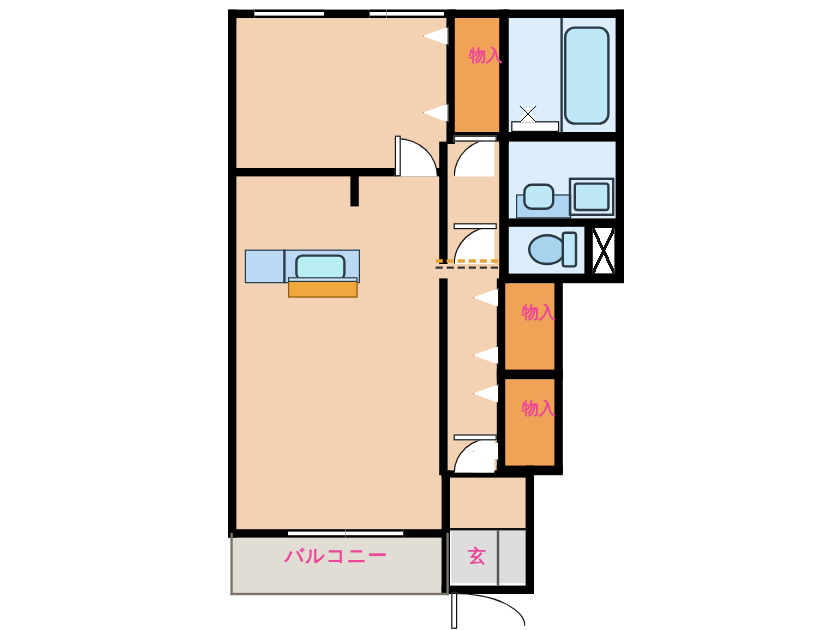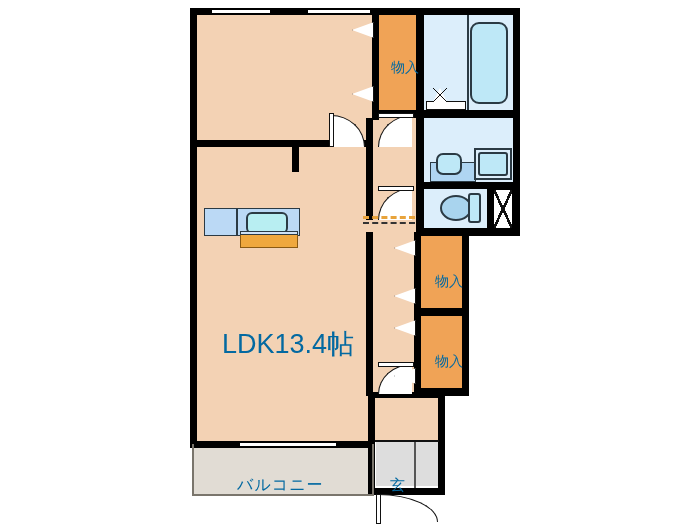--- a/index.html
+++ b/index.html
@@ -17,27 +17,26 @@
   .wall{background:#000000;}
   .floor{background:#F3D2B4;}
   .closet{background:#F0A356;}
   .wet{background:#DCEEFB;}
   .balcony{background:#E1DCD4;}
   .genkan{background:#DDDDDD;}
   .white{background:#FFFFFF;}
 
   .label{
     position:absolute;
-    color:#0369a1;
-    font-weight:400;
+    color:#ec4899;
+    font-weight:700;
     white-space:nowrap;
     letter-spacing:0px;
     line-height:1;
     user-select:none;
-    margin-top:21px;
   }
   .lbl-room{font-size:27px;}
   .lbl-ldk{font-size:27px;}
   .lbl-closet{
     font-size:14px;
     line-height:17px;
     text-align:center;
     width:22px;
   }
   .lbl-balcony{font-size:16px;letter-spacing:1px;}
@@ -244,21 +243,20 @@
   <div class="abs" style="left:394px;top:240px;width:22px;height:16px;background:#fff;border:1.5px solid #111;
               clip-path:polygon(100% 0,100% 100%,0 50%);"></div>
   <div class="abs" style="left:394px;top:288px;width:22px;height:16px;background:#fff;border:1.5px solid #111;
               clip-path:polygon(100% 0,100% 100%,0 50%);"></div>
   <div class="abs" style="left:394px;top:320px;width:22px;height:16px;background:#fff;border:1.5px solid #111;
               clip-path:polygon(100% 0,100% 100%,0 50%);"></div>
   <div class="abs" style="left:394px;top:368px;width:22px;height:16px;background:#fff;border:1.5px solid #111;
               clip-path:polygon(100% 0,100% 100%,0 50%);"></div>
 
 
-  <div class="label lbl-ldk" style="left:222px;top:310px;">LDK13.4帖</div>
 
   <div class="label lbl-closet" style="left:387px;top:38px;">
     <span style="display:inline-block;width:14px;word-break:break-all;">物入</span>
   </div>
 
   <div class="label lbl-closet" style="left:431px;top:252px;">
     <span style="display:inline-block;width:14px;word-break:break-all;">物入</span>
   </div>
 
   <div class="label lbl-closet" style="left:431px;top:332px;">

